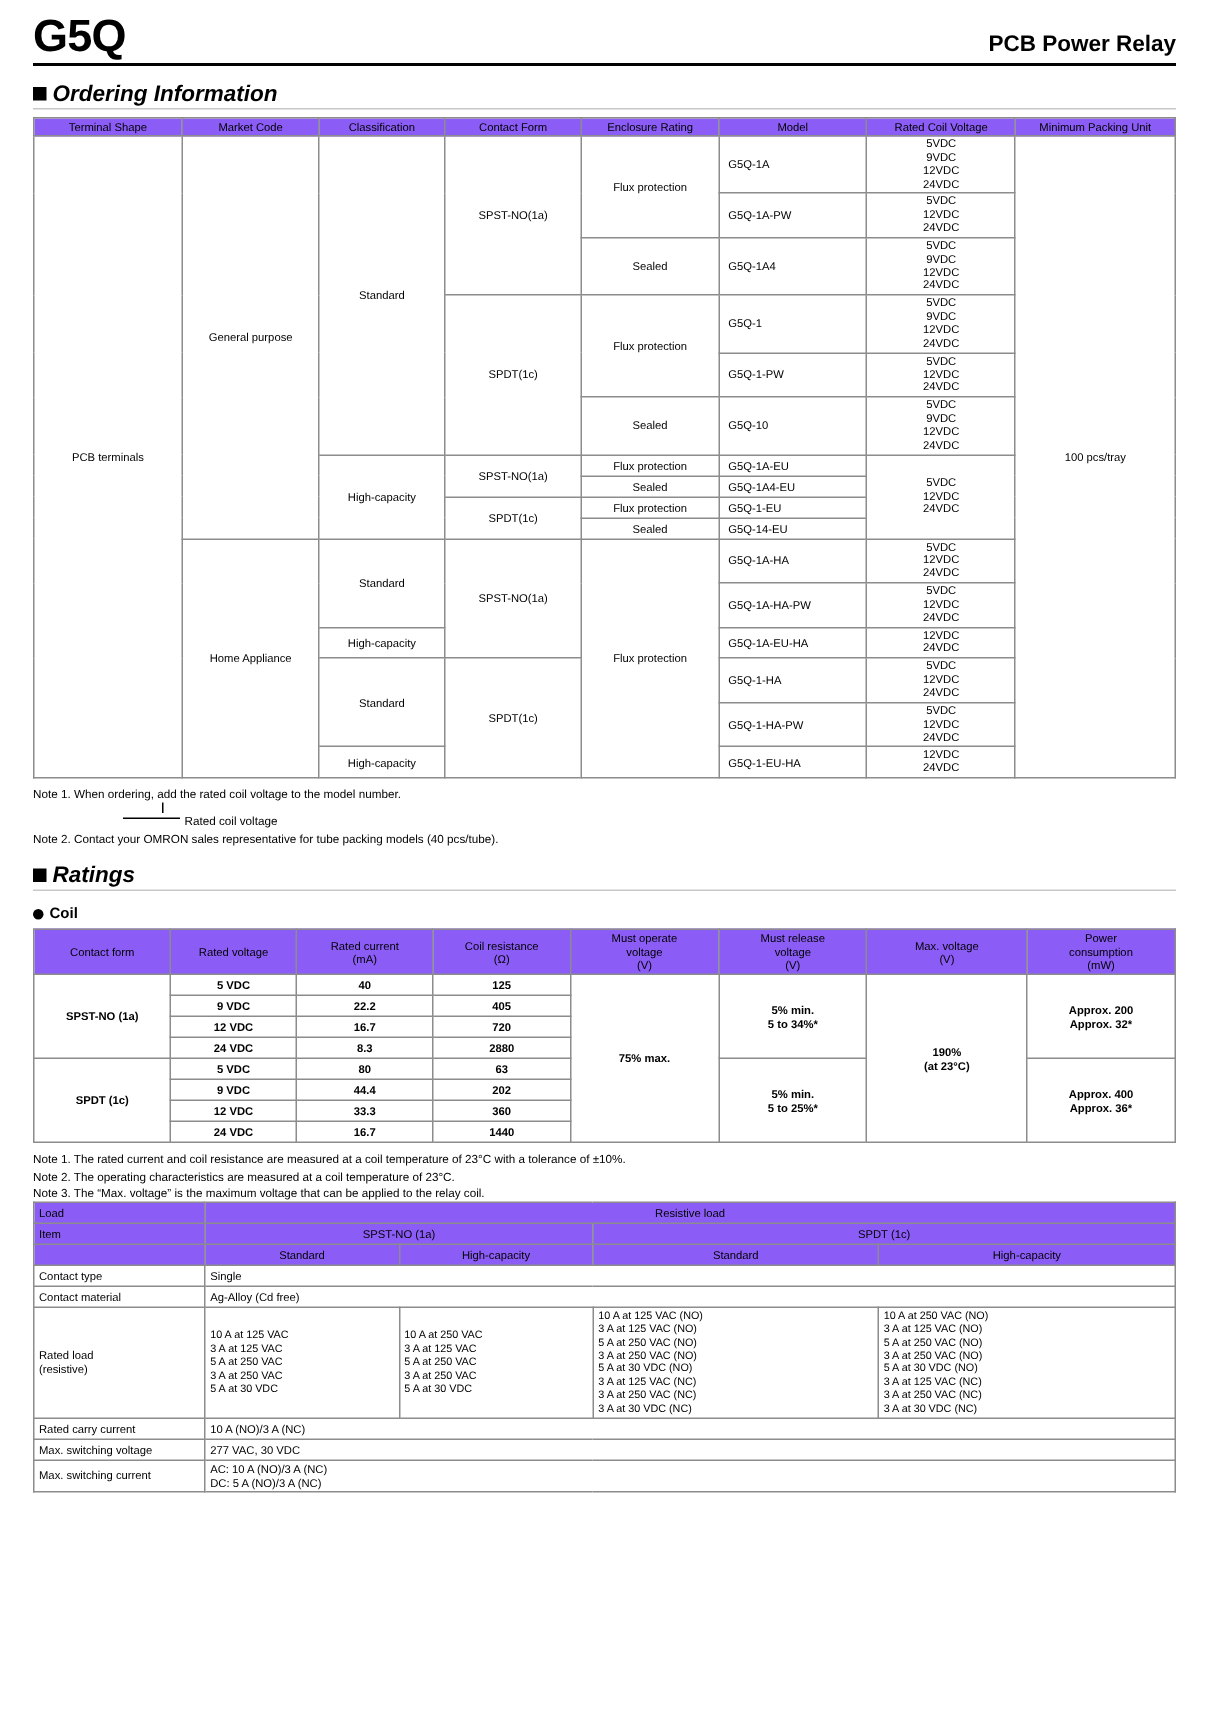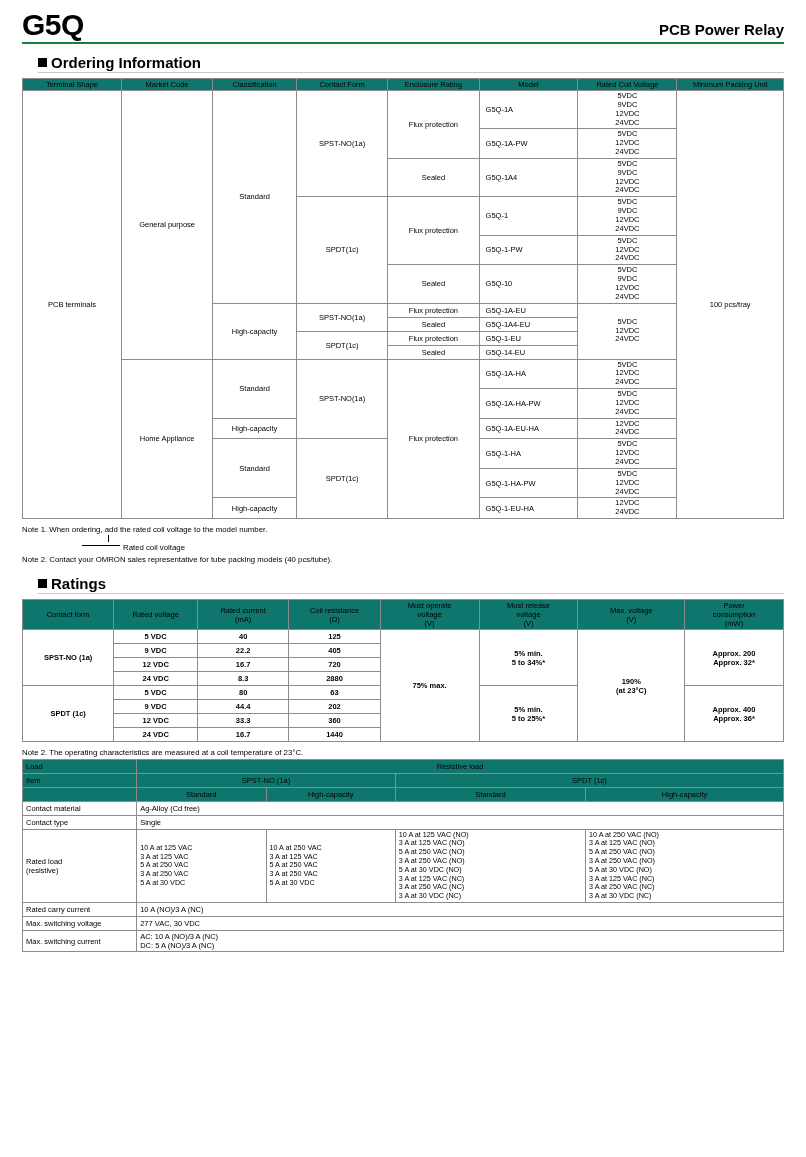--- a/index.html
+++ b/index.html
@@ -18,41 +18,42 @@
   .page {
     width: 806px;
     box-sizing: border-box;
     padding: 10px 22px 14px 22px;
   }
   
   .doc-header {
     display: flex;
     align-items: flex-end;
     justify-content: space-between;
-    border-bottom: 2px solid #15803d;
+    border-bottom: 2px solid #000000;
     padding-bottom: 2px;
   }
   .doc-title {
     font-size: 30px;
     font-weight: bold;
     letter-spacing: -0.5px;
     line-height: 1;
   }
   .doc-subtitle {
     font-size: 15px;
     font-weight: bold;
     padding-bottom: 2px;
   }
   
   .sect-head {
     display: flex;
     align-items: center;
-    margin: 11px 0 5px 16px;
+    margin: 11px 0 5px 0;
     border-bottom: 1px solid #c8c8c8;
     padding-bottom: 2px;
+    font-style: italic;
   }
   .sect-mark {
     width: 9px;
     height: 9px;
     background: #000;
     margin-right: 4px;
   }
   .sect-title {
     font-size: 15px;
     font-weight: bold;
@@ -78,21 +79,21 @@
     width: 100%;
     font-size: 7.5px;
   }
   table td, table th {
     border: 1px solid #8c8c8c;
     padding: 1px 3px;
     vertical-align: middle;
     font-weight: normal;
   }
   th {
-    background: #0f766e;
+    background: #8b5cf6;
     text-align: center;
     font-size: 7.5px;
   }
   .c { text-align: center; }
   .l { text-align: left; }
   .nowrapline { white-space: pre-line; line-height: 1.22; }
   
   #ordering-table td { height: 11px; }
   #ordering-table .volt { text-align: center; font-size: 7.5px; line-height: 1.18; padding: 1px 2px; }
   #ordering-table .model { text-align: left; padding-left: 6px; }
@@ -292,20 +293,24 @@
     <div class="vline"></div>
     <div class="leader"><span class="line"></span><span>Rated coil voltage</span></div>
     <div>Note 2. Contact your OMRON sales representative for tube packing models (40 pcs/tube).</div>
   </div>
 
   <div class="sect-head">
     <span class="sect-mark"></span>
     <span class="sect-title">Ratings</span>
   </div>
 
+  <div class="sub-head">
+    <span class="sub-dot"></span>
+    <span>Coil</span>
+  </div>
 
   <table id="coil-table">
     <colgroup>
       <col style="width:12%">
         <col style="width:11%">
         <col style="width:12%">
         <col style="width:12%">
       <col style="width:13%">
         <col style="width:13%">
         <col style="width:14%">
@@ -383,21 +388,23 @@
       </tr>
       <tr>
         <td class="c">24 VDC</td>
         <td class="c">16.7</td>
         <td class="c">1440</td>
       </tr>
     </tbody>
   </table>
 
   <div class="notes">
+    <div>Note 1. The rated current and coil resistance are measured at a coil temperature of 23°C with a tolerance of ±10%.</div>
     <div>Note 2. The operating characteristics are measured at a coil temperature of 23°C.</div>
+    <div>Note 3. The “Max. voltage” is the maximum voltage that can be applied to the relay coil.</div>
   </div>
 
 
   <table id="contacts-table">
     <colgroup>
       <col style="width:15%">
         <col style="width:17%">
         <col style="width:17%">
         <col style="width:25%">
         <col style="width:26%">
@@ -413,26 +420,26 @@
         <th colspan="2">SPDT (1c)</th>
       </tr>
       <tr>
         <th style="border-top:none;"></th>
         <th>Standard</th>
         <th>High-capacity</th>
         <th>Standard</th>
         <th>High-capacity</th>
       </tr>
       <tr>
+        <td class="l">Contact type</td>
+        <td class="l" colspan="4">Single</td>
+      </tr>
+      <tr>
         <td class="l">Contact material</td>
         <td class="l" colspan="4">Ag-Alloy (Cd free)</td>
-      </tr>
-      <tr>
-        <td class="l">Contact type</td>
-        <td class="l" colspan="4">Single</td>
       </tr>
       <tr>
         <td class="l nowrapline tall">Rated load
 (resistive)</td>
         <td class="l nowrapline tall small">10 A at 125 VAC
 3 A at 125 VAC
 5 A at 250 VAC
 3 A at 250 VAC
 5 A at 30 VDC</td>
         <td class="l nowrapline tall small">10 A at 250 VAC

